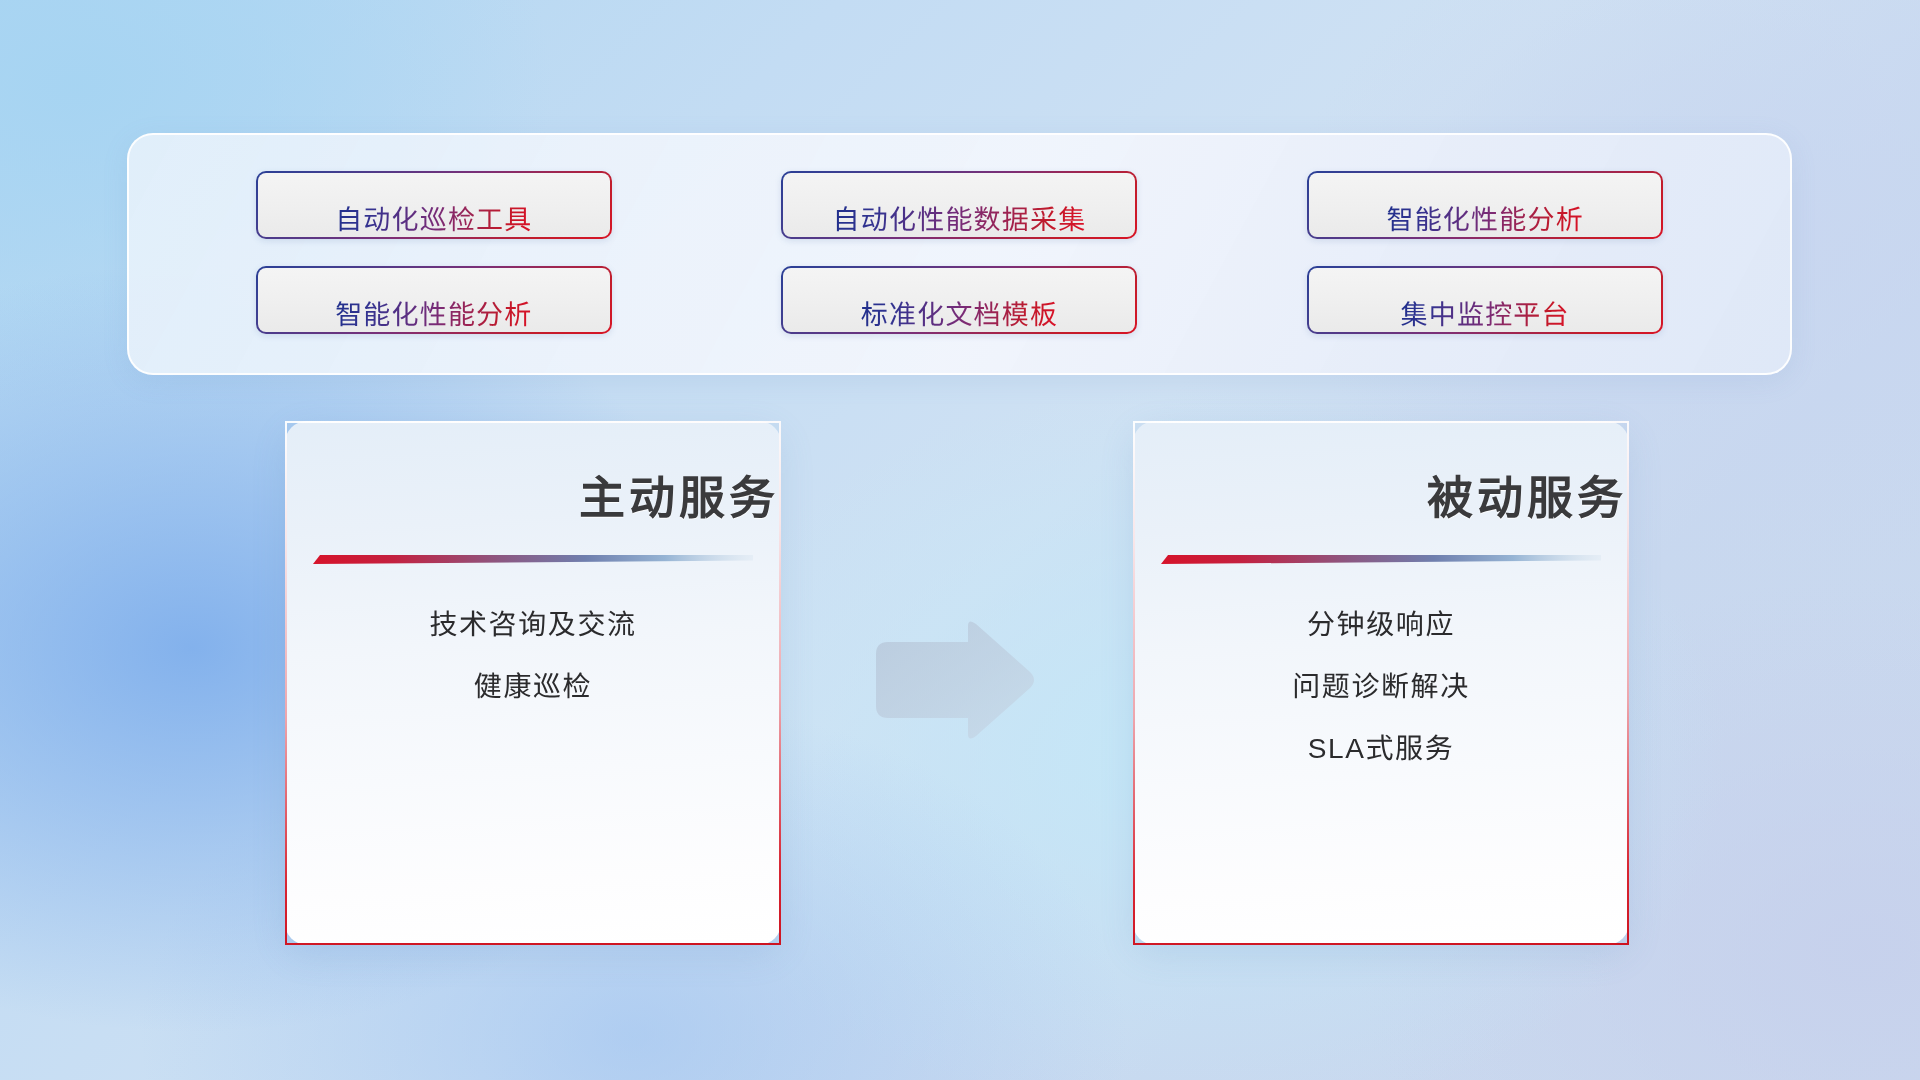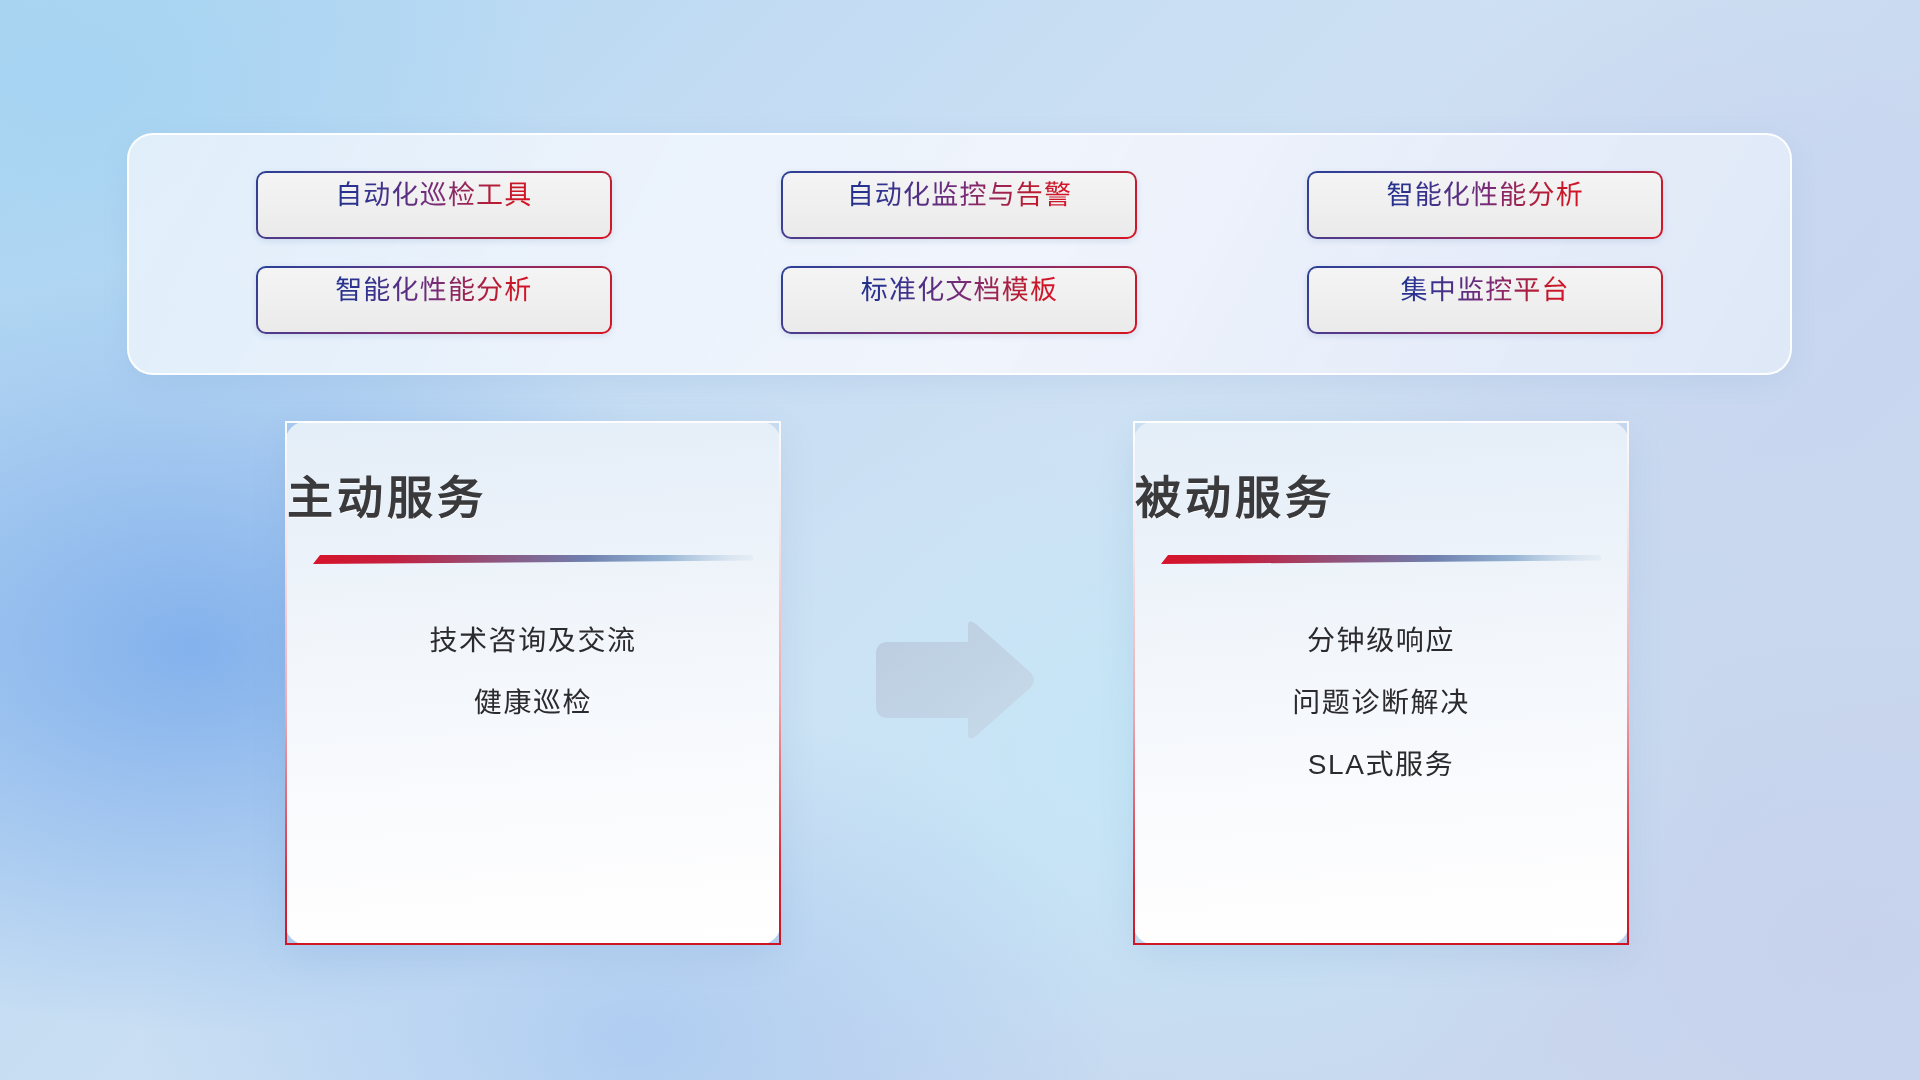--- a/index.html
+++ b/index.html
@@ -69,21 +69,21 @@
     box-sizing: border-box;
     box-shadow: 0 2px 6px rgba(90,120,170,0.18);
     cursor: default;
   }
   .pill-inner {
     width: 100%;
     height: 100%;
     border-radius: 8px;
     background: linear-gradient(180deg, #f4f4f4 0%, #efefef 55%, #eaeaea 100%);
     display: flex;
-    align-items: flex-start;
+    align-items: flex-end;
     justify-content: center;
     box-sizing: border-box;
   }
   .pill-label {
     font-size: 27px;
     font-weight: 500;
     letter-spacing: 1.2px;
     white-space: nowrap;
     background: linear-gradient(100deg, #1f2f8c 0%, #343390 18%, #7a2b76 52%, #c01a2b 84%, #dd1026 100%);
     -webkit-background-clip: text;
@@ -116,40 +116,40 @@
         #ffffff 100%);
     box-shadow: 0 10px 34px rgba(100,140,195,0.16);
     overflow: hidden;
   }
   #card-active  { left: 285px; }
   #card-passive { left: 1133px; }
 
   .card-title {
     margin: 0;
     padding-top: 38px;
-    text-align: left;
+    text-align: right;
     font-size: 46px;
     font-weight: 700;
     letter-spacing: 4px;
     color: #3a3a3c;
     text-shadow: 0 1px 1px rgba(255,255,255,0.9);
     font-family: Liberation Serif, serif;
   }
 
   .card-divider {
     position: relative;
     width: 440px;
     height: 11px;
     margin: 26px auto 0 auto;
   }
   .card-divider svg { display: block; width: 100%; height: 100%; }
 
   .card-list {
     list-style: none;
-    margin: 16px;
+    margin: 0;
     padding: 30px 22px 0 22px;
     text-align: center;
   }
   .card-list li {
     font-size: 28px;
     font-weight: 400;
     letter-spacing: 1.6px;
     color: #2b2b2d;
     line-height: 1.0;
     padding: 17px 0;
@@ -175,21 +175,21 @@
     <div class="pill-grid">
 
       <div class="pill">
         <div class="pill-inner">
           <span class="pill-label">自动化巡检工具</span>
         </div>
       </div>
 
       <div class="pill">
         <div class="pill-inner">
-          <span class="pill-label">自动化监控与告警</span>
+          <span class="pill-label">自动化性能数据采集</span>
         </div>
       </div>
 
       <div class="pill">
         <div class="pill-inner">
           <span class="pill-label">智能化性能分析</span>
         </div>
       </div>
 
       <div class="pill">

